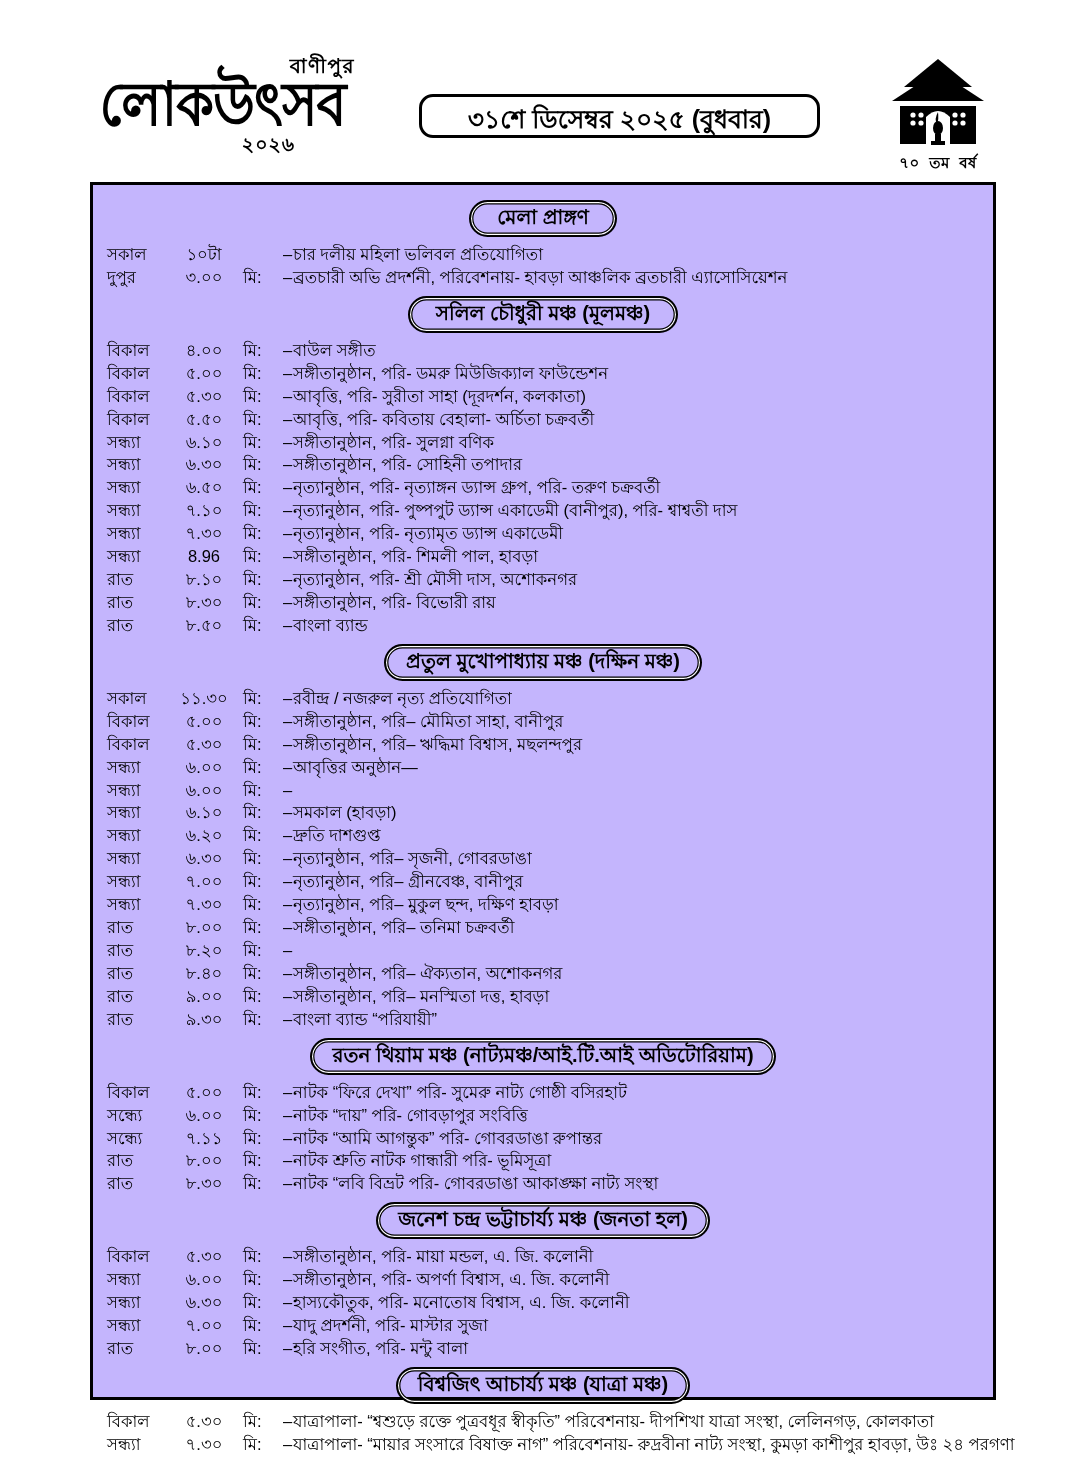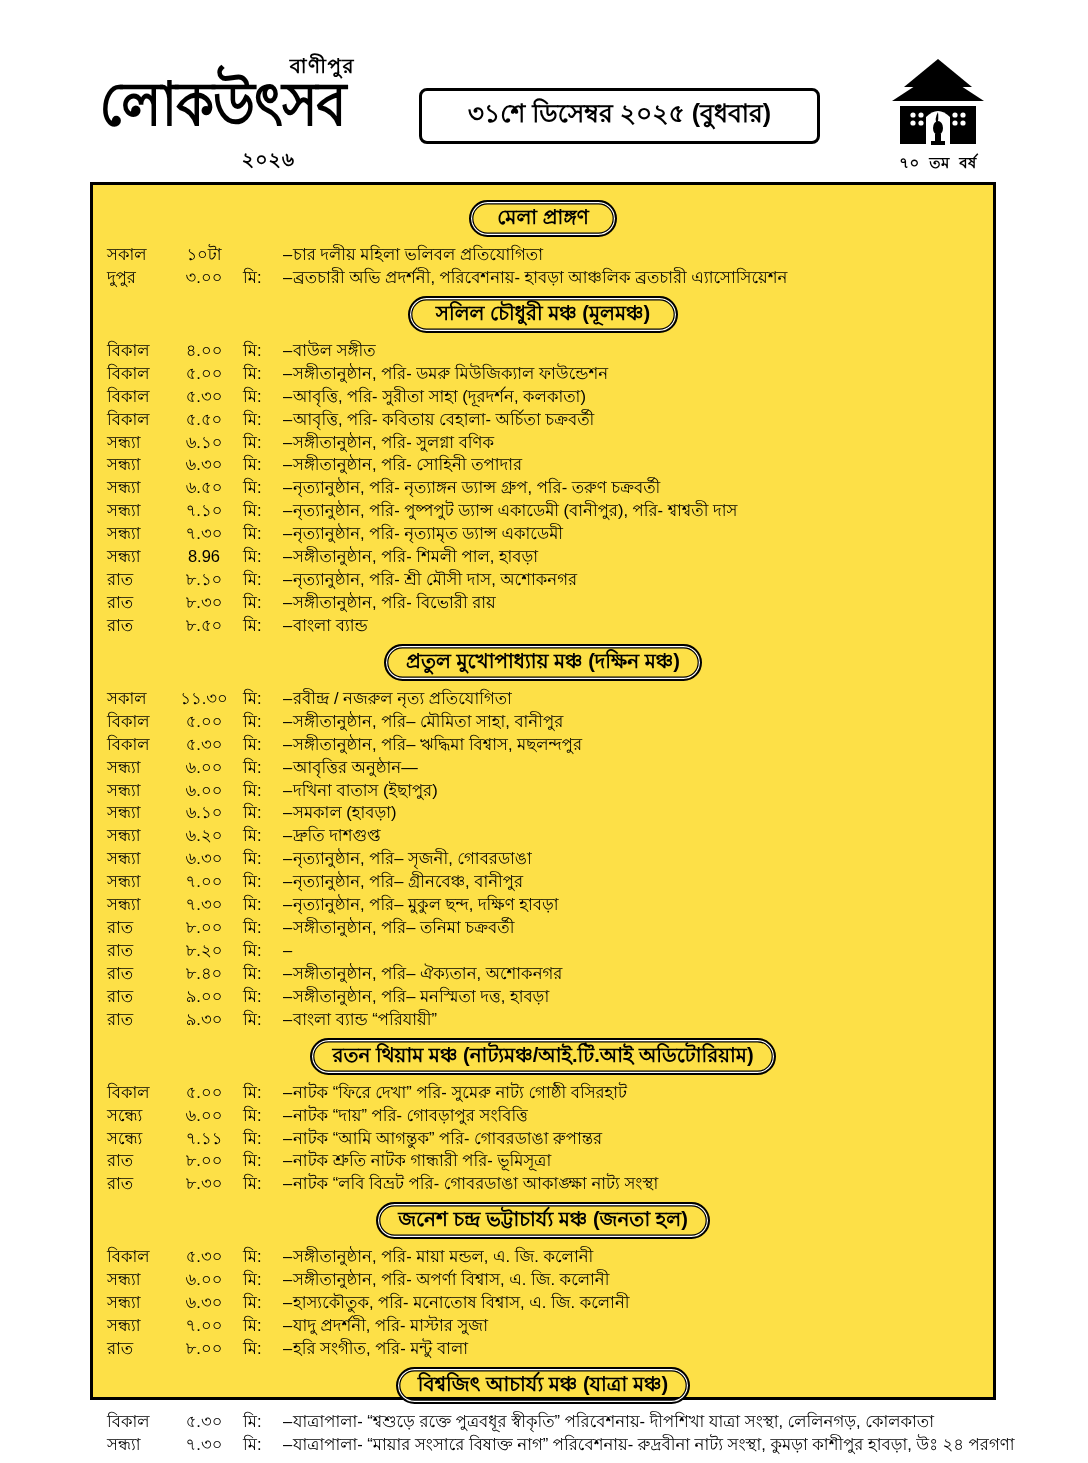--- a/index.html
+++ b/index.html
@@ -51,32 +51,32 @@
     line-height: 1.0;
     letter-spacing: -1px;
     margin-top: 2px;
     font-family: "DejaVu Sans", "Liberation Sans", sans-serif;
     transform: scaleY(1.12);
   }
   .brand-year {
     font-size: 19px;
     font-weight: bold;
     line-height: 1;
-    margin-top: 18px;
+    margin-top: 3px;
     margin-left: 92px;
     letter-spacing: 1px;
   }
 
   .date-badge {
     flex: 0 0 auto;
     margin-left: 16px;
     margin-right: 10px;
     border: 3px solid #000;
-    border-radius: 8px;
-    padding: 8px 46px 14px 46px;
+    border-radius: 14px;
+    padding: 8px 46px 2px 46px;
     font-size: 25px;
     font-weight: bold;
     line-height: 1.15;
     box-shadow: 0 0 0 1.5px #fff inset;
     white-space: nowrap;
   }
 
   .emblem {
     flex: 0 0 120px;
     width: 120px;
@@ -92,21 +92,21 @@
   }
 
   
   .panel {
     position: absolute;
     top: 182px;
     left: 90px;
     width: 906px;
     height: 1218px;
     border: 3.5px solid #000;
-    background: #fde047;
+    background: #c4b5fd;
     padding: 8px 0 6px 0;
   }
 
   .section { width: 100%; }
 
   .section-title-row {
     display: flex;
     justify-content: center;
     margin: 7px 0 6px 0;
   }
@@ -343,21 +343,20 @@
           <span class="t-clock">৬.০০</span>
           <span class="t-unit">মি:</span>
           <span class="dash">–</span>
           <span class="desc">আবৃত্তির অনুষ্ঠান—</span>
         </div>
         <div class="row">
           <span class="t-period">সন্ধ্যা</span>
           <span class="t-clock">৬.০০</span>
           <span class="t-unit">মি:</span>
           <span class="dash">–</span>
-          <span class="desc">দখিনা বাতাস (ইছাপুর)</span>
         </div>
         <div class="row">
           <span class="t-period">সন্ধ্যা</span>
           <span class="t-clock">৬.১০</span>
           <span class="t-unit">মি:</span>
           <span class="dash">–</span>
           <span class="desc">সমকাল (হাবড়া)</span>
         </div>
         <div class="row">
           <span class="t-period">সন্ধ্যা</span>

